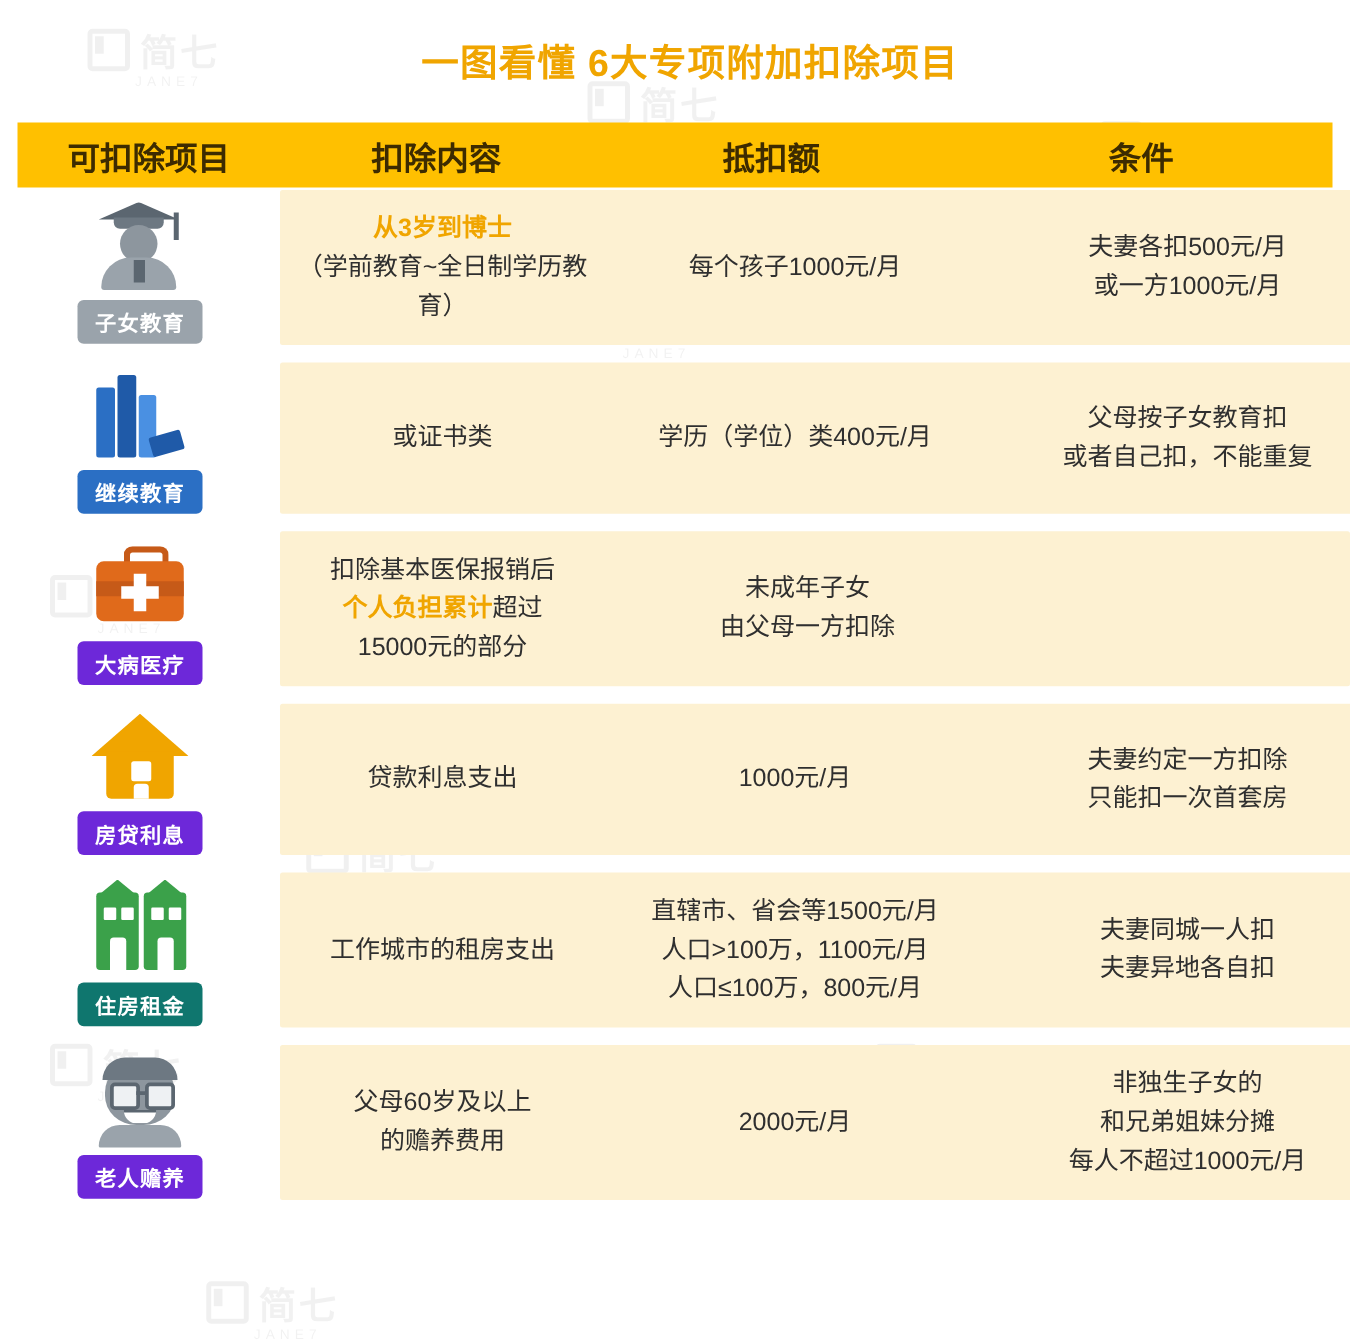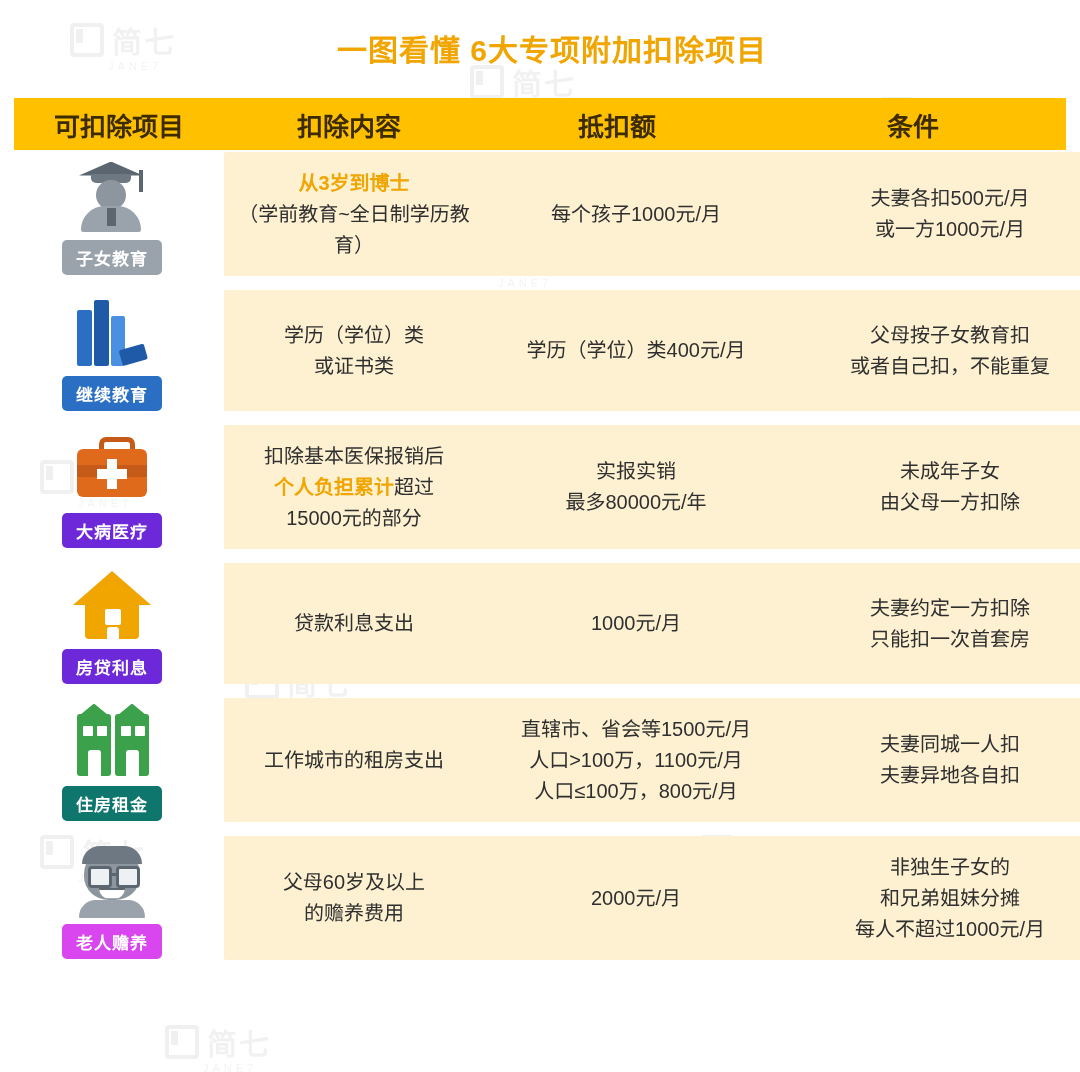--- a/index.html
+++ b/index.html
@@ -362,21 +362,20 @@
         <div class="icon-art ic-books">
           <span class="b b1"></span>
             <span class="b b2"></span>
             <span class="b b3"></span>
             <span class="b b4"></span>
         </div>
         <div class="cat-label" style="background:#2B6FC4;">继续教育</div>
       </div>
       <div class="content-band">
         <div class="cell c1">
-          <div>学历（学位）类</div>
           <div>或证书类</div>
         </div>
         <div class="cell c2">
           <div>学历（学位）类400元/月</div>
         </div>
         <div class="cell c3">
           <div>父母按子女教育扣</div>
           <div>或者自己扣，不能重复</div>
         </div>
       </div>
@@ -391,24 +390,20 @@
           <span class="cross-v"></span>
             <span class="cross-h"></span>
         </div>
         <div class="cat-label" style="background:#6d28d9;">大病医疗</div>
       </div>
       <div class="content-band">
         <div class="cell c1">
           <div>扣除基本医保报销后</div>
           <div><span class="hl">个人负担累计</span><span>超过</span></div>
           <div>15000元的部分</div>
-        </div>
-        <div class="cell c2">
-          <div>实报实销</div>
-          <div>最多80000元/年</div>
         </div>
         <div class="cell c3">
           <div>未成年子女</div>
           <div>由父母一方扣除</div>
         </div>
       </div>
     </div>
 
     <div class="row row-4">
       <div class="icon-col">
@@ -468,21 +463,21 @@
       <div class="icon-col">
         <div class="icon-art ic-elder">
           <span class="head"></span>
             <span class="hair"></span>
           <span class="g1"></span>
             <span class="g2"></span>
             <span class="gb"></span>
           <span class="mouth"></span>
             <span class="shoulders"></span>
         </div>
-        <div class="cat-label" style="background:#d946ef;">老人赡养</div>
+        <div class="cat-label" style="background:#6d28d9;">老人赡养</div>
       </div>
       <div class="content-band">
         <div class="cell c1">
           <div>父母60岁及以上</div>
           <div>的赡养费用</div>
         </div>
         <div class="cell c2">2000元/月</div>
         <div class="cell c3">
           <div>非独生子女的</div>
           <div>和兄弟姐妹分摊</div>

